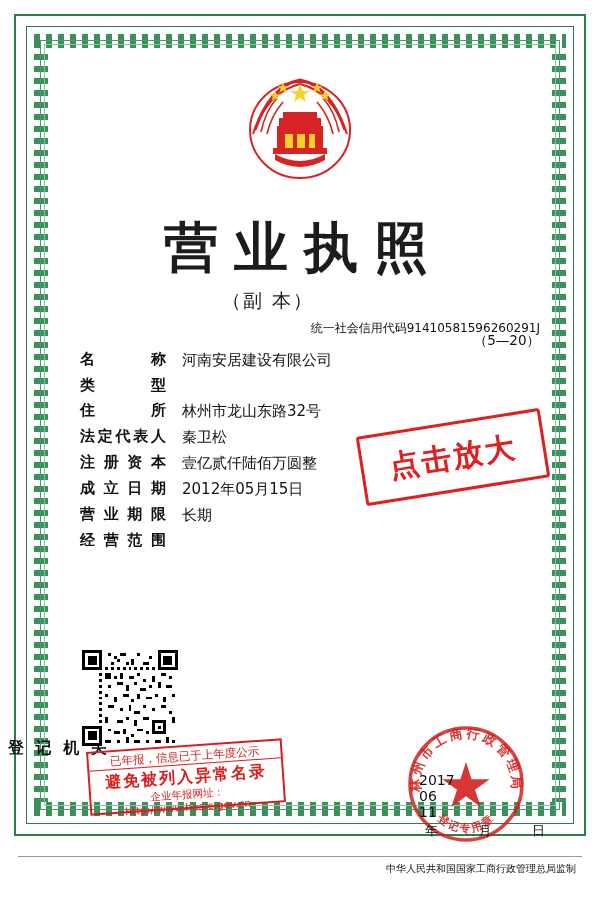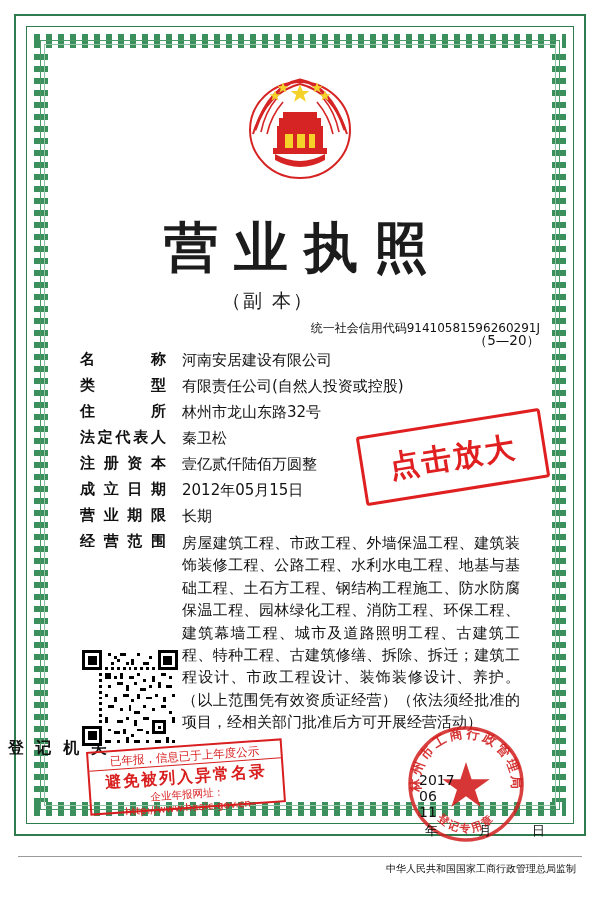--- a/index.html
+++ b/index.html
@@ -348,21 +348,20 @@
         <span>称</span>
       </div>
       <div class="val">河南安居建设有限公司</div>
     </div>
 
     <div class="row">
       <div class="lbl">
         <span>类</span>
         <span>型</span>
       </div>
-      <div class="val">有限责任公司(自然人投资或控股)</div>
     </div>
 
     <div class="row">
       <div class="lbl">
         <span>住</span>
         <span>所</span>
       </div>
       <div class="val">林州市龙山东路32号</div>
     </div>
 
@@ -407,21 +406,20 @@
       <div class="val">长期</div>
     </div>
 
     <div class="row scope">
       <div class="lbl">
         <span>经</span>
         <span>营</span>
         <span>范</span>
         <span>围</span>
       </div>
-      <div class="val multiline">房屋建筑工程、市政工程、外墙保温工程、建筑装饰装修工程、公路工程、水利水电工程、地基与基础工程、土石方工程、钢结构工程施工、防水防腐保温工程、园林绿化工程、消防工程、环保工程、建筑幕墙工程、城市及道路照明工程、古建筑工程、特种工程、古建筑修缮、拆除、拆迁；建筑工程设计、市政工程设计、装饰装修设计、养护。（以上范围凭有效资质证经营）（依法须经批准的项目，经相关部门批准后方可开展经营活动）</div>
     </div>
 
   </div>
 
   <div class="reg-authority">登 记 机 关</div>
 
   <div class="qr">
     <svg width="96" height="96" viewBox="0 0 33 33" shape-rendering="crispEdges">
       <rect width="33" height="33" fill="#ffffff"></rect>
       <g fill="#000000">

